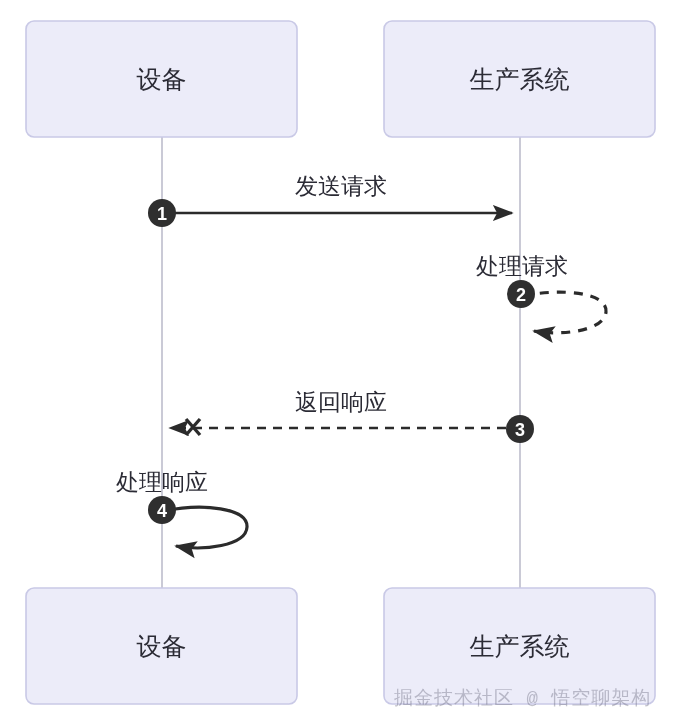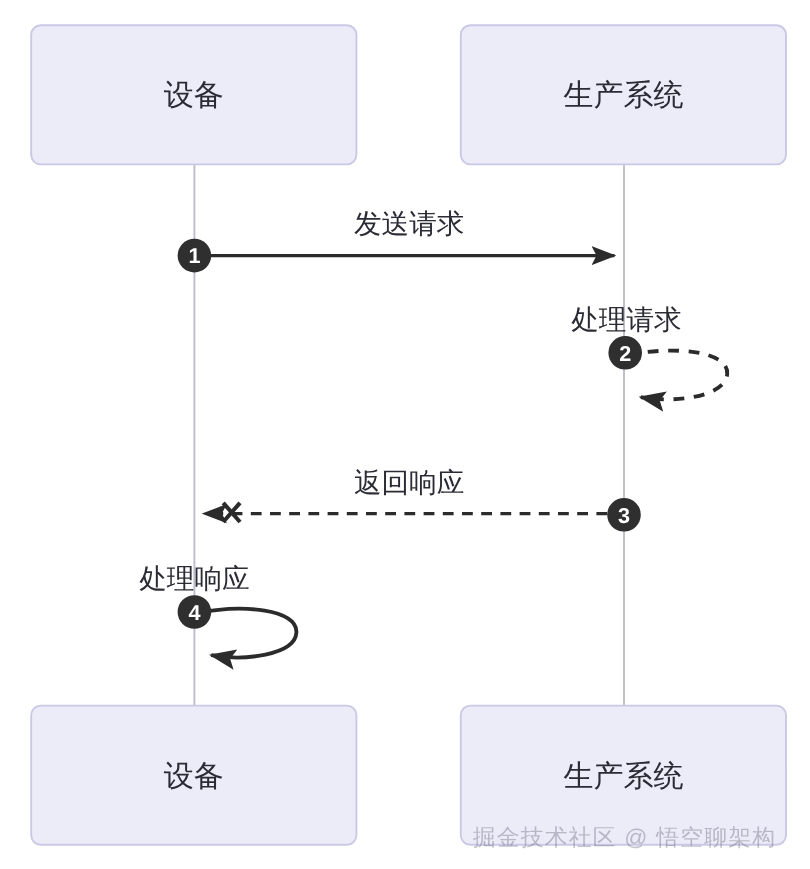--- a/index.html
+++ b/index.html
@@ -85,21 +85,21 @@
   .x-marker {
     stroke: #2b2b2b;
     stroke-width: 3.4;
     stroke-linecap: butt;
   }
   .arrowfill {
     fill: #2b2b2b;
   }
   .watermark {
     position: absolute;
-    font-family: Liberation Sans, sans-serif;
+    font-family: Liberation Mono, monospace;
     font-size: 19px;
     color: rgba(105,105,125,0.40);
     white-space: nowrap;
     letter-spacing: 1px;
     user-select: none;
   }
 </style>
 </head>
 <body>
 

